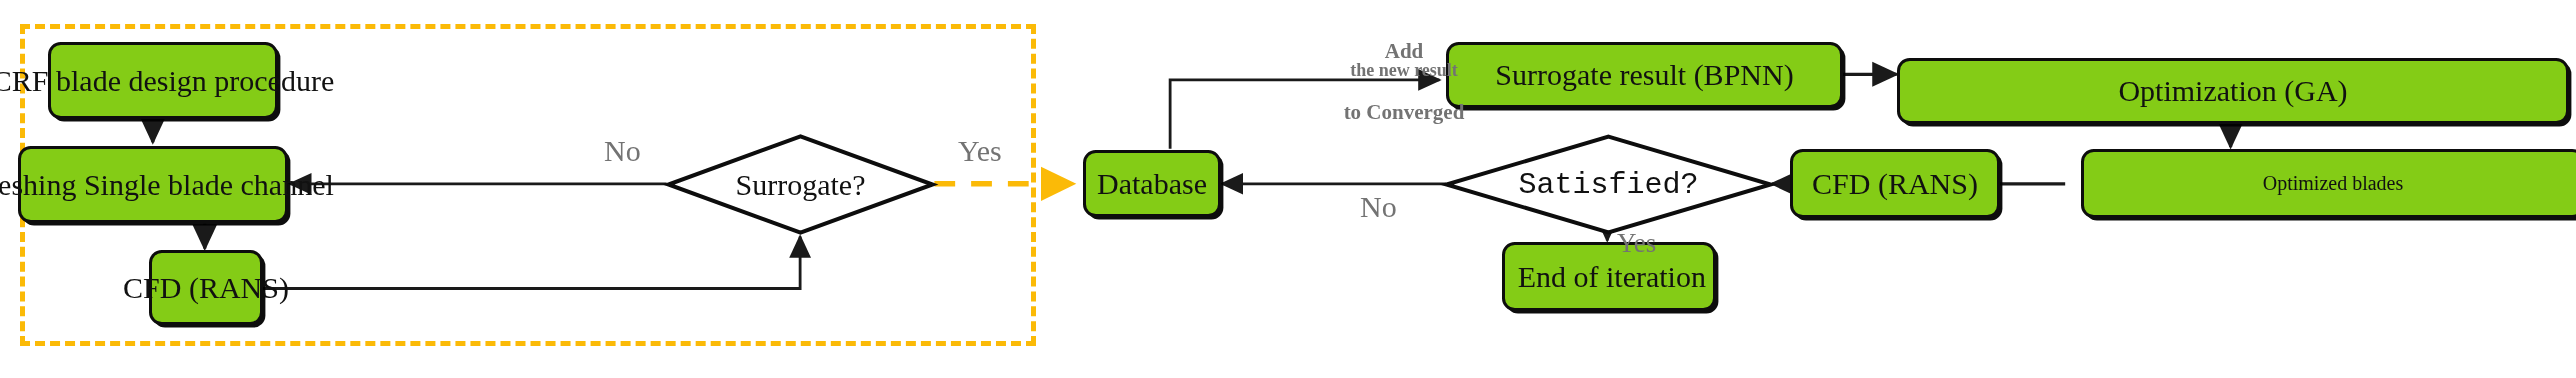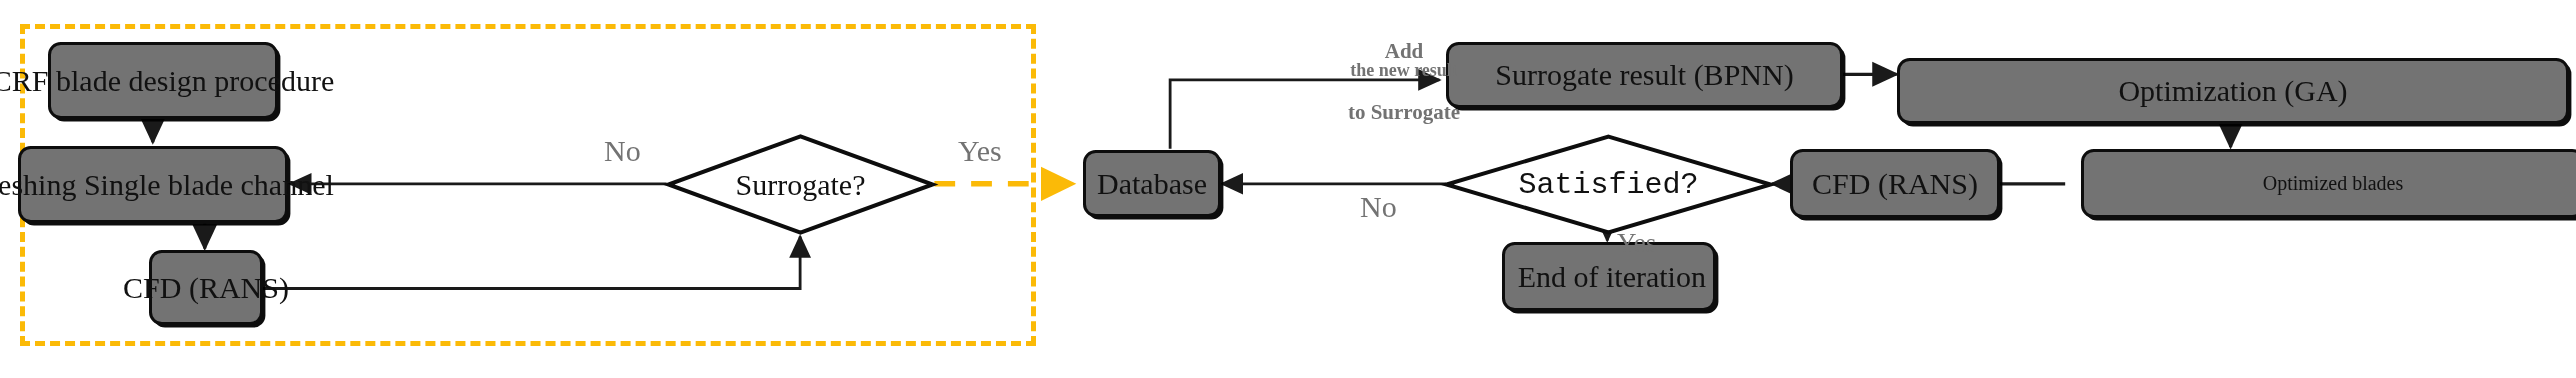--- a/index.html
+++ b/index.html
@@ -23,21 +23,21 @@
     box-sizing: border-box;
     border: 5.6px dashed #FBBA07;
     background: transparent;
     pointer-events: none;
   }
 
   
   .node-box {
     position: absolute;
     box-sizing: border-box;
-    background: #737373;
+    background: #84cc16;
     border: 3.2px solid #0d0d0d;
     border-radius: 12.8px;
     display: flex;
     align-items: center;
     justify-content: center;
     text-align: center;
     color: #111111;
     line-height: 1.05;
     box-shadow: 3.2px 3.2px 0 -0.8px rgba(0,0,0,0.95);
     padding: 0 6.4px;
@@ -196,20 +196,20 @@
   </div>
 
   <div class="edge-label" style="left:604px; top:134px; font-size:30px;">No</div>
 
   <div class="edge-label" style="left:958px; top:134px; font-size:30px;">Yes</div>
 
   <div class="edge-label bold" style="left:1312px; top:40px; width:184px; font-size:21px;">Add</div>
 
   <div class="edge-label bold" style="left:1312px; top:60px; width:184px; font-size:18px;">the new result</div>
 
-  <div class="edge-label bold" style="left:1312px; top:101px; width:184px; font-size:21px;">to Surrogate</div>
+  <div class="edge-label bold" style="left:1312px; top:101px; width:184px; font-size:21px;">to Converged</div>
 
   <div class="edge-label" style="left:1360px; top:190px; font-size:30px;">No</div>
 
   <div class="edge-label" style="left:1617px; top:228px; font-size:27px;">Yes</div>
 
 </div>
 
 
 </body></html>

